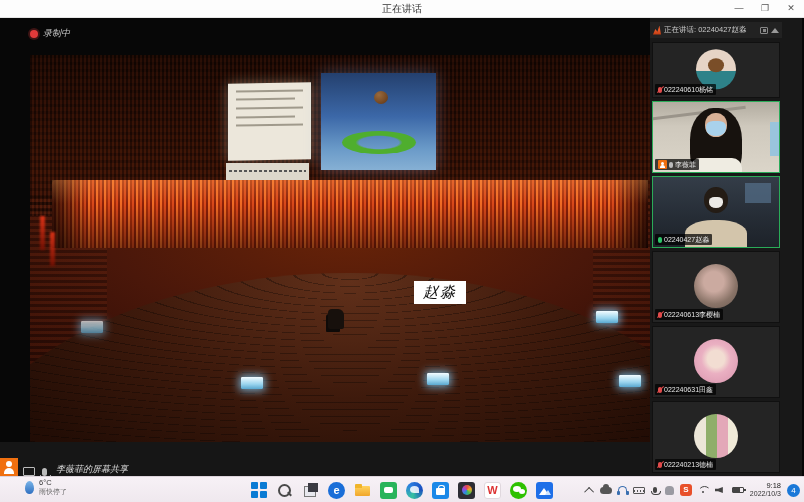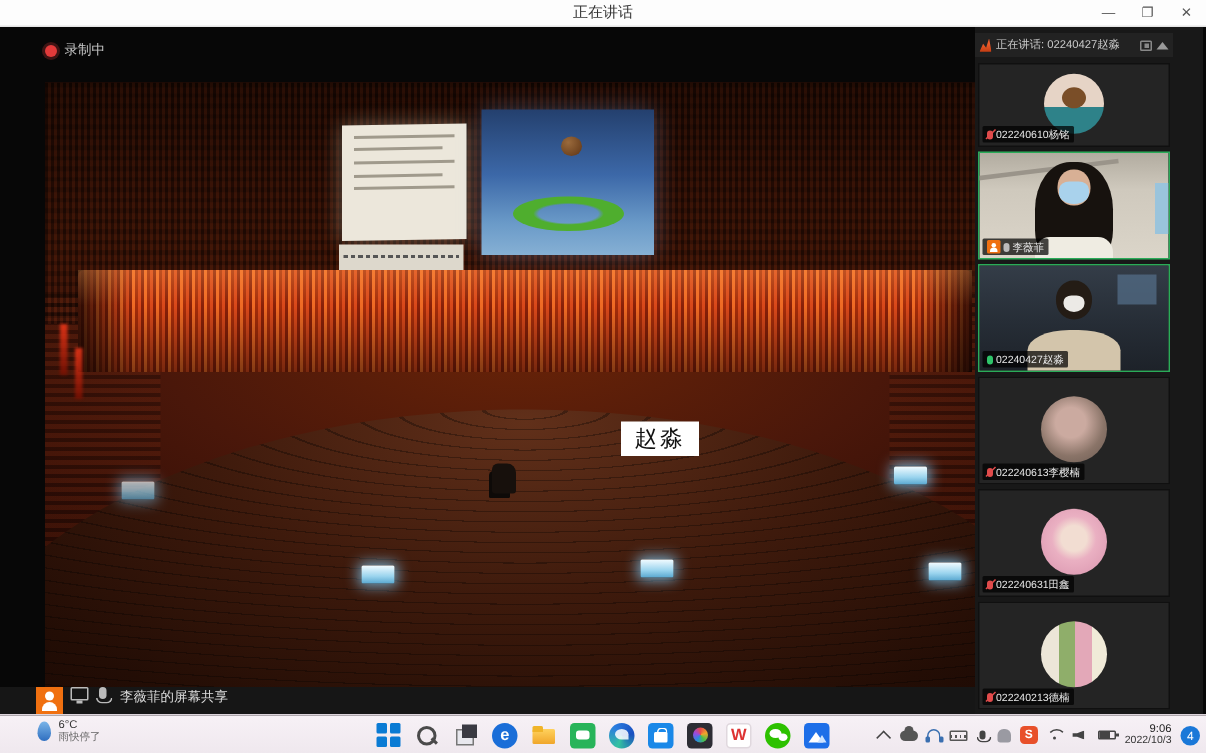--- a/index.html
+++ b/index.html
@@ -6,21 +6,21 @@
   body { font-family:"Liberation Sans", sans-serif; background:#333; }
   .screen { position:relative; width:804px; height:502px; overflow:hidden; background:#070707; }
 
   
   .titlebar { position:absolute; left:0; top:0; width:804px; height:18px; background:#fdfdfd; border-bottom:1px solid #e5e5e5; }
   .titlebar .title { position:absolute; left:0; right:0; top:0; height:18px; line-height:18px; text-align:center; font-size:10px; color:#333; }
   .win-controls { position:absolute; right:0; top:0; height:18px; display:flex; }
   .win-controls span { width:26px; height:18px; line-height:17px; text-align:center; font-size:9px; color:#555; cursor:default; }
 
   
-  .main { position:absolute; left:0; top:18px; width:672px; height:458px; background:#070707; }
+  .main { position:absolute; left:0; top:18px; width:672px; height:458px; background:#070707;font-style:italic; }
 
   .rec-row { position:absolute; left:30px; top:9px; display:flex; align-items:center; gap:5px; }
   .rec-dot { width:8px; height:8px; border-radius:50%; background:#e23a3a; box-shadow:0 0 0 2px rgba(226,58,58,.25); }
   .rec-label { font-size:9px; color:#c9c9c9; }
 
   
   .video { position:absolute; left:30px; top:37px; width:640px; height:403px; overflow:hidden;
            background: radial-gradient(ellipse 120% 85% at 50% 42%, #6a2408 0%, #4a170a 32%, #2c0b04 62%, #150502 100%); }
 
   .audience-top { position:absolute; left:0; top:0; width:100%; height:40%;
@@ -68,22 +68,22 @@
     box-shadow:0 0 9px 2px rgba(130,210,255,.75); }
   .red-glow { position:absolute; width:5px; height:34px; background:linear-gradient(180deg,#ff3a1a,#7a1002); filter:blur(1px); opacity:.8; }
 
   .subtitle-big { position:absolute; left:0; top:36.5%; width:100%; text-align:center;
     font-size:70px; line-height:1.05; font-weight:700; color:#ffffff; letter-spacing:6px; white-space:nowrap;
     text-shadow:0 0 12px rgba(255,235,205,.45), 0 0 2px rgba(255,255,255,.8); }
   .name-tag { position:absolute; left:60%; top:56%; background:#ffffff; color:#111;
     font-size:15px; padding:2px 9px; letter-spacing:2px; }
 
   
-  .share-bar { position:absolute; left:0; bottom:0; width:672px; height:18px; background:#161616;
-    display:flex; align-items:flex-start; gap:5px;padding-left:24px; }
+  .share-bar { position:absolute; left:0; bottom:0; width:672px; height:34px; background:#161616;
+    display:flex; align-items:flex-end; gap:5px; }
   .share-person { width:18px; height:18px; background:#f07010; position:relative; flex:none; }
   .share-person::before { content:""; position:absolute; left:6px; top:3px; width:6px; height:6px; border-radius:50%; background:#fff; }
   .share-person::after { content:""; position:absolute; left:4px; top:10px; width:10px; height:6px; border-radius:5px 5px 0 0; background:#fff; }
   .monitor-icon { width:12px; height:9px; border:1px solid #bbb; border-radius:1px; position:relative; flex:none; }
   .monitor-icon::after { content:""; position:absolute; left:3px; bottom:-3px; width:4px; height:2px; background:#bbb; }
   .mic-small { width:5px; height:8px; border-radius:2.5px; background:#bbb; position:relative; flex:none; margin-left:2px; }
   .mic-small::after { content:""; position:absolute; left:-2px; bottom:-3px; width:9px; height:3px; border-radius:0 0 4px 4px; border:1px solid #bbb; border-top:none; }
   .share-label { font-size:9px; color:#ddd; margin-left:4px; }
 
   
@@ -373,20 +373,20 @@
       <span class="cloudi"></span>
       <span class="headseti"></span>
       <span class="kbi"></span>
       <span class="mici"></span>
       <span class="ghosti"></span>
       <span class="sbadge">S</span>
       <span class="wifii"></span>
       <span class="voli"></span>
       <span class="bati"></span>
       <span class="clock">
-        <span class="t">9:06</span>
+        <span class="t">9:18</span>
         <span class="d">2022/10/3</span>
       </span>
       <span class="notif-badge">4</span>
     </div>
   </div>
 
 </div>
 
 </body></html>

